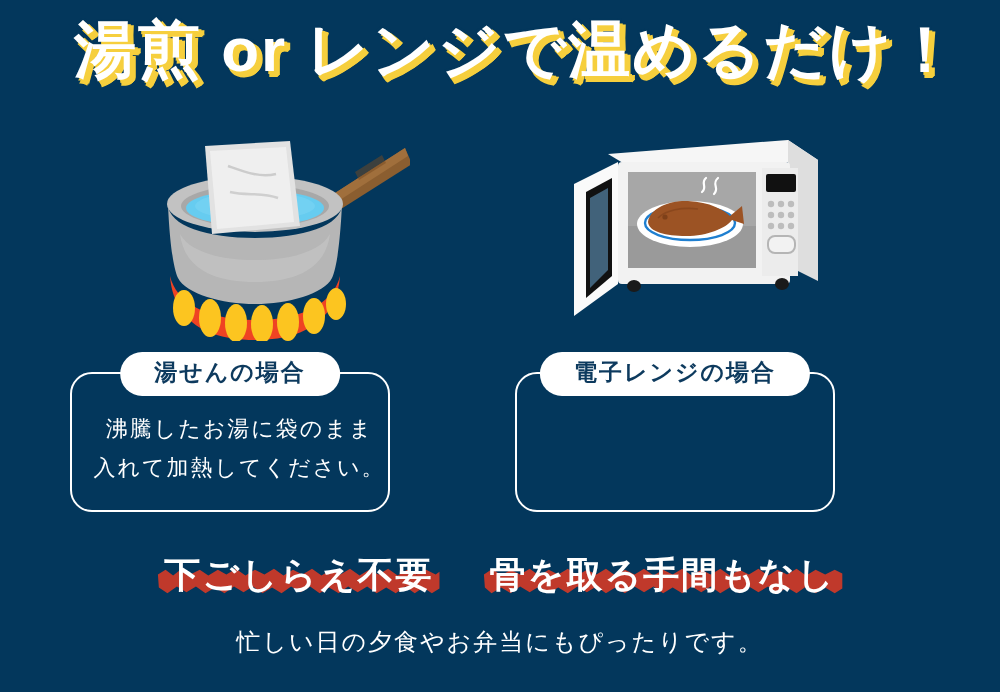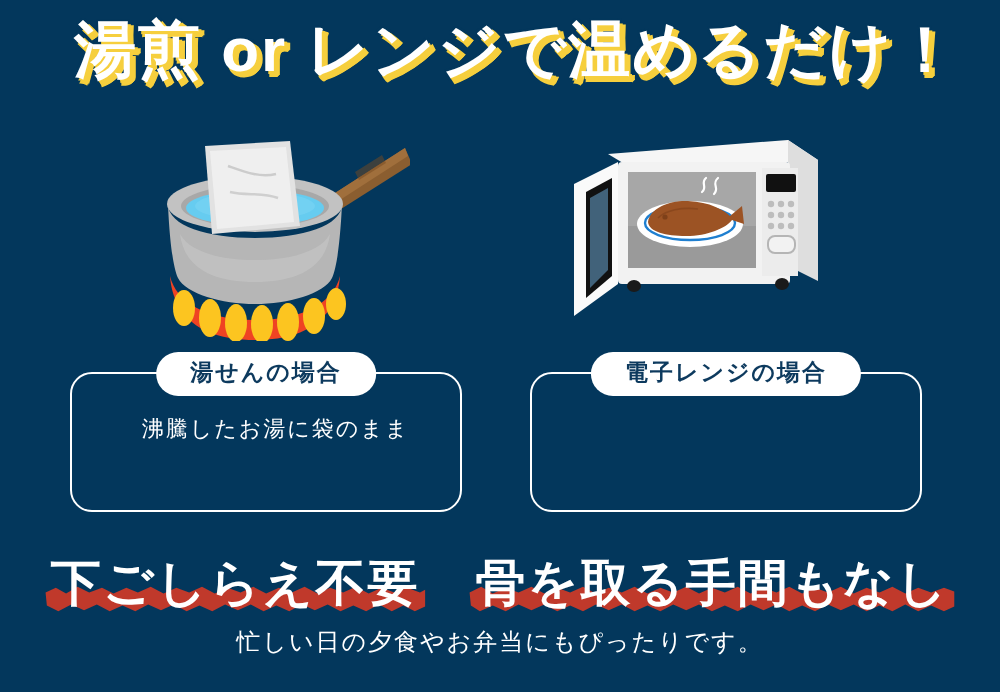--- a/index.html
+++ b/index.html
@@ -55,28 +55,28 @@
     position: absolute;
     top: 0;
   }
   .illus.pot { left: 150px; }
   .illus.mw  { left: 530px; }
 
   
   .card {
     position: absolute;
     top: 372px;
-    width: 392px;
+    width: 320px;
     height: 140px;
     border: 2.5px solid #ffffff;
     border-radius: 22px;
     box-sizing: border-box;
   }
   .card.left  { left: 70px;  }
-  .card.right { left: 530px; font-family: Liberation Serif, serif; }
+  .card.right { left: 515px; font-family: Liberation Serif, serif; }
 
   .card-pill {
     position: absolute;
     top: -22px;
     left: 50%;
     transform: translateX(-50%);
     background: #ffffff;
     color: #0d3a5e;
     border-radius: 999px;
     padding: 7px 34px 9px;
@@ -124,21 +124,21 @@
     right: 0;
     bottom: 2px;
     height: 28px;
     z-index: 0;
   }
   .brush-item .brush-bg svg { display: block; width: 100%; height: 100%; }
   .brush-item .brush-text {
     position: relative;
     z-index: 1;
     color: #ffffff;
-    font-size: 50px;
+    font-size: 36px;
     font-weight: 700;
     letter-spacing: 2px;
     white-space: nowrap;
     line-height: 1.25;
   }
 
   
   .tagline {
     position: absolute;
     left: 0;
@@ -256,20 +256,21 @@
           <ellipse cx="252" cy="158" rx="7" ry="6"></ellipse>
         </g>
       </svg>
     </div>
   </div>
 
   <div class="card left">
     <div class="card-pill">湯せんの場合</div>
     <div class="card-body">
       <span class="ln">沸騰したお湯に袋のまま</span>
+      <span class="ln">入れて加熱してください。</span>
     </div>
   </div>
 
   <div class="card right">
     <div class="card-pill">電子レンジの場合</div>
   </div>
 
   <div class="brush-row">
 
     <div class="brush-item">

